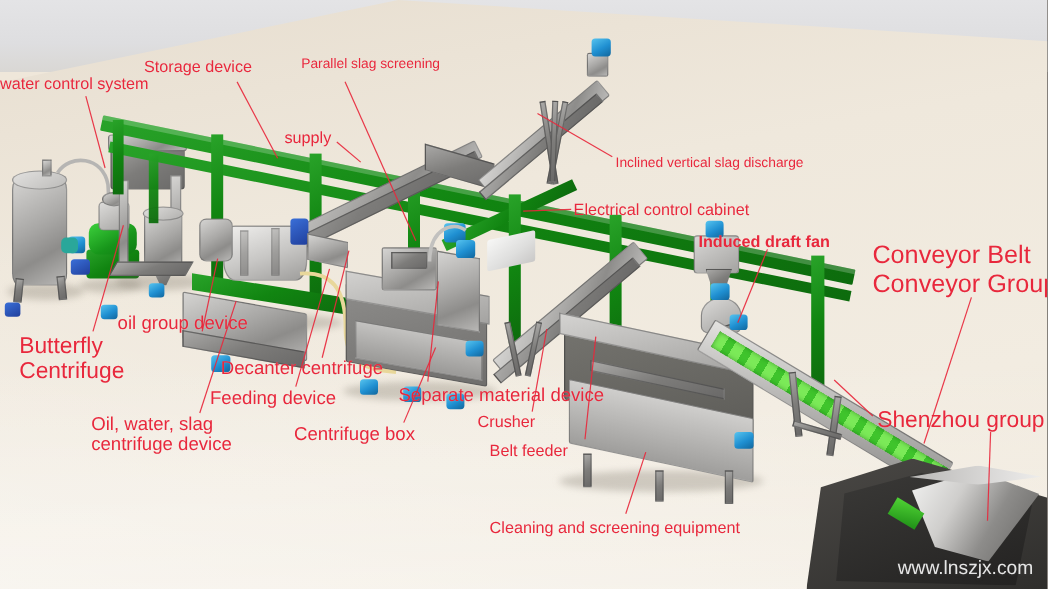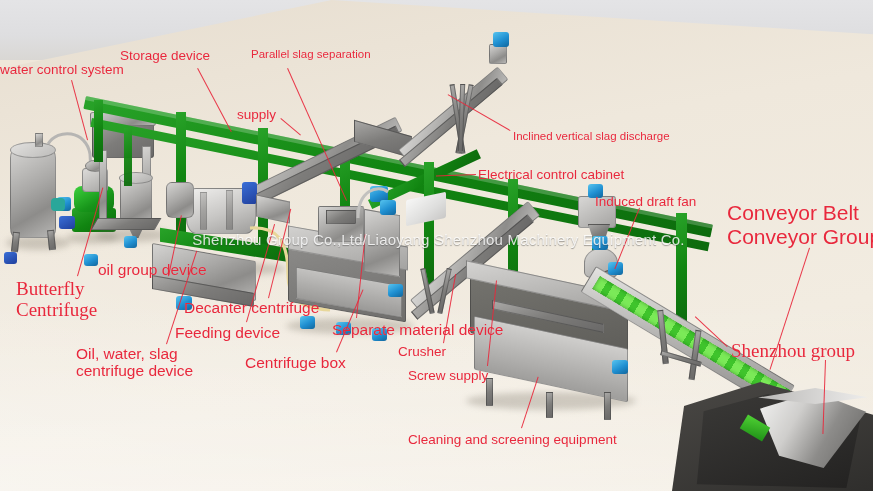--- a/index.html
+++ b/index.html
@@ -55,21 +55,21 @@
 
   
   .label{
     position:absolute;color:#e8283c;white-space:pre;line-height:1.12;
     font-family:"Liberation Sans", sans-serif;
     text-shadow:0 0 1px rgba(255,255,255,.35);
   }
   .lbl-s{font-size:11.5px;}
   .lbl-m{font-size:13.5px;}
   .lbl-l{font-size:15.5px;}
-  .lbl-xl{font-size:19px;font-family:Liberation Serif, serif;}
+  .lbl-xl{font-size:19px;}
   .lbl-xxl{font-size:21px;}
   .leader{position:absolute;background:#e8283c;height:1px;transform-origin:0 0;opacity:.92;}
 
   
   .wm-center{
     position:absolute;left:176px;top:231px;width:525px;
     text-align:center;color:rgba(255,255,255,.82);
     font-size:15px;letter-spacing:.2px;
     text-shadow:0 1px 1px rgba(60,60,60,.45);
     font-family:"Liberation Sans", sans-serif;
@@ -263,38 +263,38 @@
   <div class="part" style="left:758px;top:388px;width:110px;height:16px;
               background:linear-gradient(90deg,#b9b8b6,#eeedec);
               clip-path:polygon(0 60%, 52% 0, 100% 58%, 52% 100%);"></div>
 
   <div class="part" style="left:742px;top:420px;width:26px;height:16px;transform:rotate(31deg);
               background:linear-gradient(160deg,#4fd234,#1f8f17);"></div>
 
   <div id="label-layer">
       <div class="label lbl-m" style="left: 0px; top: 62px;">water control system</div>
       <div class="label lbl-m" style="left: 120px; top: 48px;">Storage device</div>
-      <div class="label lbl-s" style="left: 251px; top: 48px;">Parallel slag separation</div>
+      <div class="label lbl-s" style="left: 251px; top: 48px;">Parallel slag screening</div>
       <div class="label lbl-m" style="left: 237px; top: 107px;">supply</div>
       <div class="label lbl-s" style="left: 513px; top: 130px;">Inclined vertical slag discharge</div>
       <div class="label lbl-m" style="left: 478px; top: 167px;">Electrical control cabinet</div>
-      <div class="label lbl-m" style="left: 595px; top: 194px;">Induced draft fan</div>
+      <div class="label lbl-m" style="left: 582px; top: 194px; font-weight: bold;">Induced draft fan</div>
       <div class="label lbl-xxl" style="left: 727px; top: 201px;">Conveyor Belt
 Conveyor Group</div>
       <div class="label lbl-xl" style="left: 16px; top: 278px;">Butterfly
 Centrifuge</div>
       <div class="label lbl-l" style="left: 98px; top: 261px;">oil group device</div>
       <div class="label lbl-l" style="left: 184px; top: 299px;">Decanter centrifuge</div>
       <div class="label lbl-l" style="left: 175px; top: 324px;">Feeding device</div>
       <div class="label lbl-l" style="left: 76px; top: 345px;">Oil, water, slag
 centrifuge device</div>
       <div class="label lbl-l" style="left: 245px; top: 354px;">Centrifuge box</div>
       <div class="label lbl-l" style="left: 332px; top: 321px;">Separate material device</div>
       <div class="label lbl-m" style="left: 398px; top: 344px;">Crusher</div>
-      <div class="label lbl-m" style="left: 408px; top: 368px;">Screw supply</div>
+      <div class="label lbl-m" style="left: 408px; top: 368px;">Belt feeder</div>
       <div class="label lbl-m" style="left: 408px; top: 432px;">Cleaning and screening equipment</div>
       <div class="label lbl-xl" style="left: 731px; top: 340px;">Shenzhou group</div>
     </div>
   <div id="leader-layer">
       <div class="leader" style="left: 72px; top: 80px; width: 62px; transform: rotate(75deg);"></div>
       <div class="leader" style="left: 198px; top: 68px; width: 72px; transform: rotate(62deg);"></div>
       <div class="leader" style="left: 288px; top: 68px; width: 145px; transform: rotate(66deg);"></div>
       <div class="leader" style="left: 281px; top: 118px; width: 26px; transform: rotate(40deg);"></div>
       <div class="leader" style="left: 510px; top: 131px; width: 72px; transform: rotate(-150deg);"></div>
       <div class="leader" style="left: 476px; top: 175px; width: 40px; transform: rotate(178deg);"></div>
@@ -307,15 +307,15 @@
       <div class="leader" style="left: 166px; top: 344px; width: 98px; transform: rotate(-72deg);"></div>
       <div class="leader" style="left: 336px; top: 352px; width: 68px; transform: rotate(-67deg);"></div>
       <div class="leader" style="left: 356px; top: 318px; width: 84px; transform: rotate(-84deg);"></div>
       <div class="leader" style="left: 443px; top: 343px; width: 70px; transform: rotate(-80deg);"></div>
       <div class="leader" style="left: 487px; top: 366px; width: 86px; transform: rotate(-84deg);"></div>
       <div class="leader" style="left: 521px; top: 428px; width: 54px; transform: rotate(-72deg);"></div>
       <div class="leader" style="left: 727px; top: 347px; width: 44px; transform: rotate(-137deg);"></div>
       <div class="leader" style="left: 826px; top: 360px; width: 74px; transform: rotate(92deg);"></div>
     </div>
 
-  <div class="wm-center">Shenzhou Group Co.,Ltd/Liaoyang Shenzhou Machinery Equipment Co.</div>
+  <div class="wm-corner">www.lnszjx.com</div>
 
 </div>
 
 </body></html>

